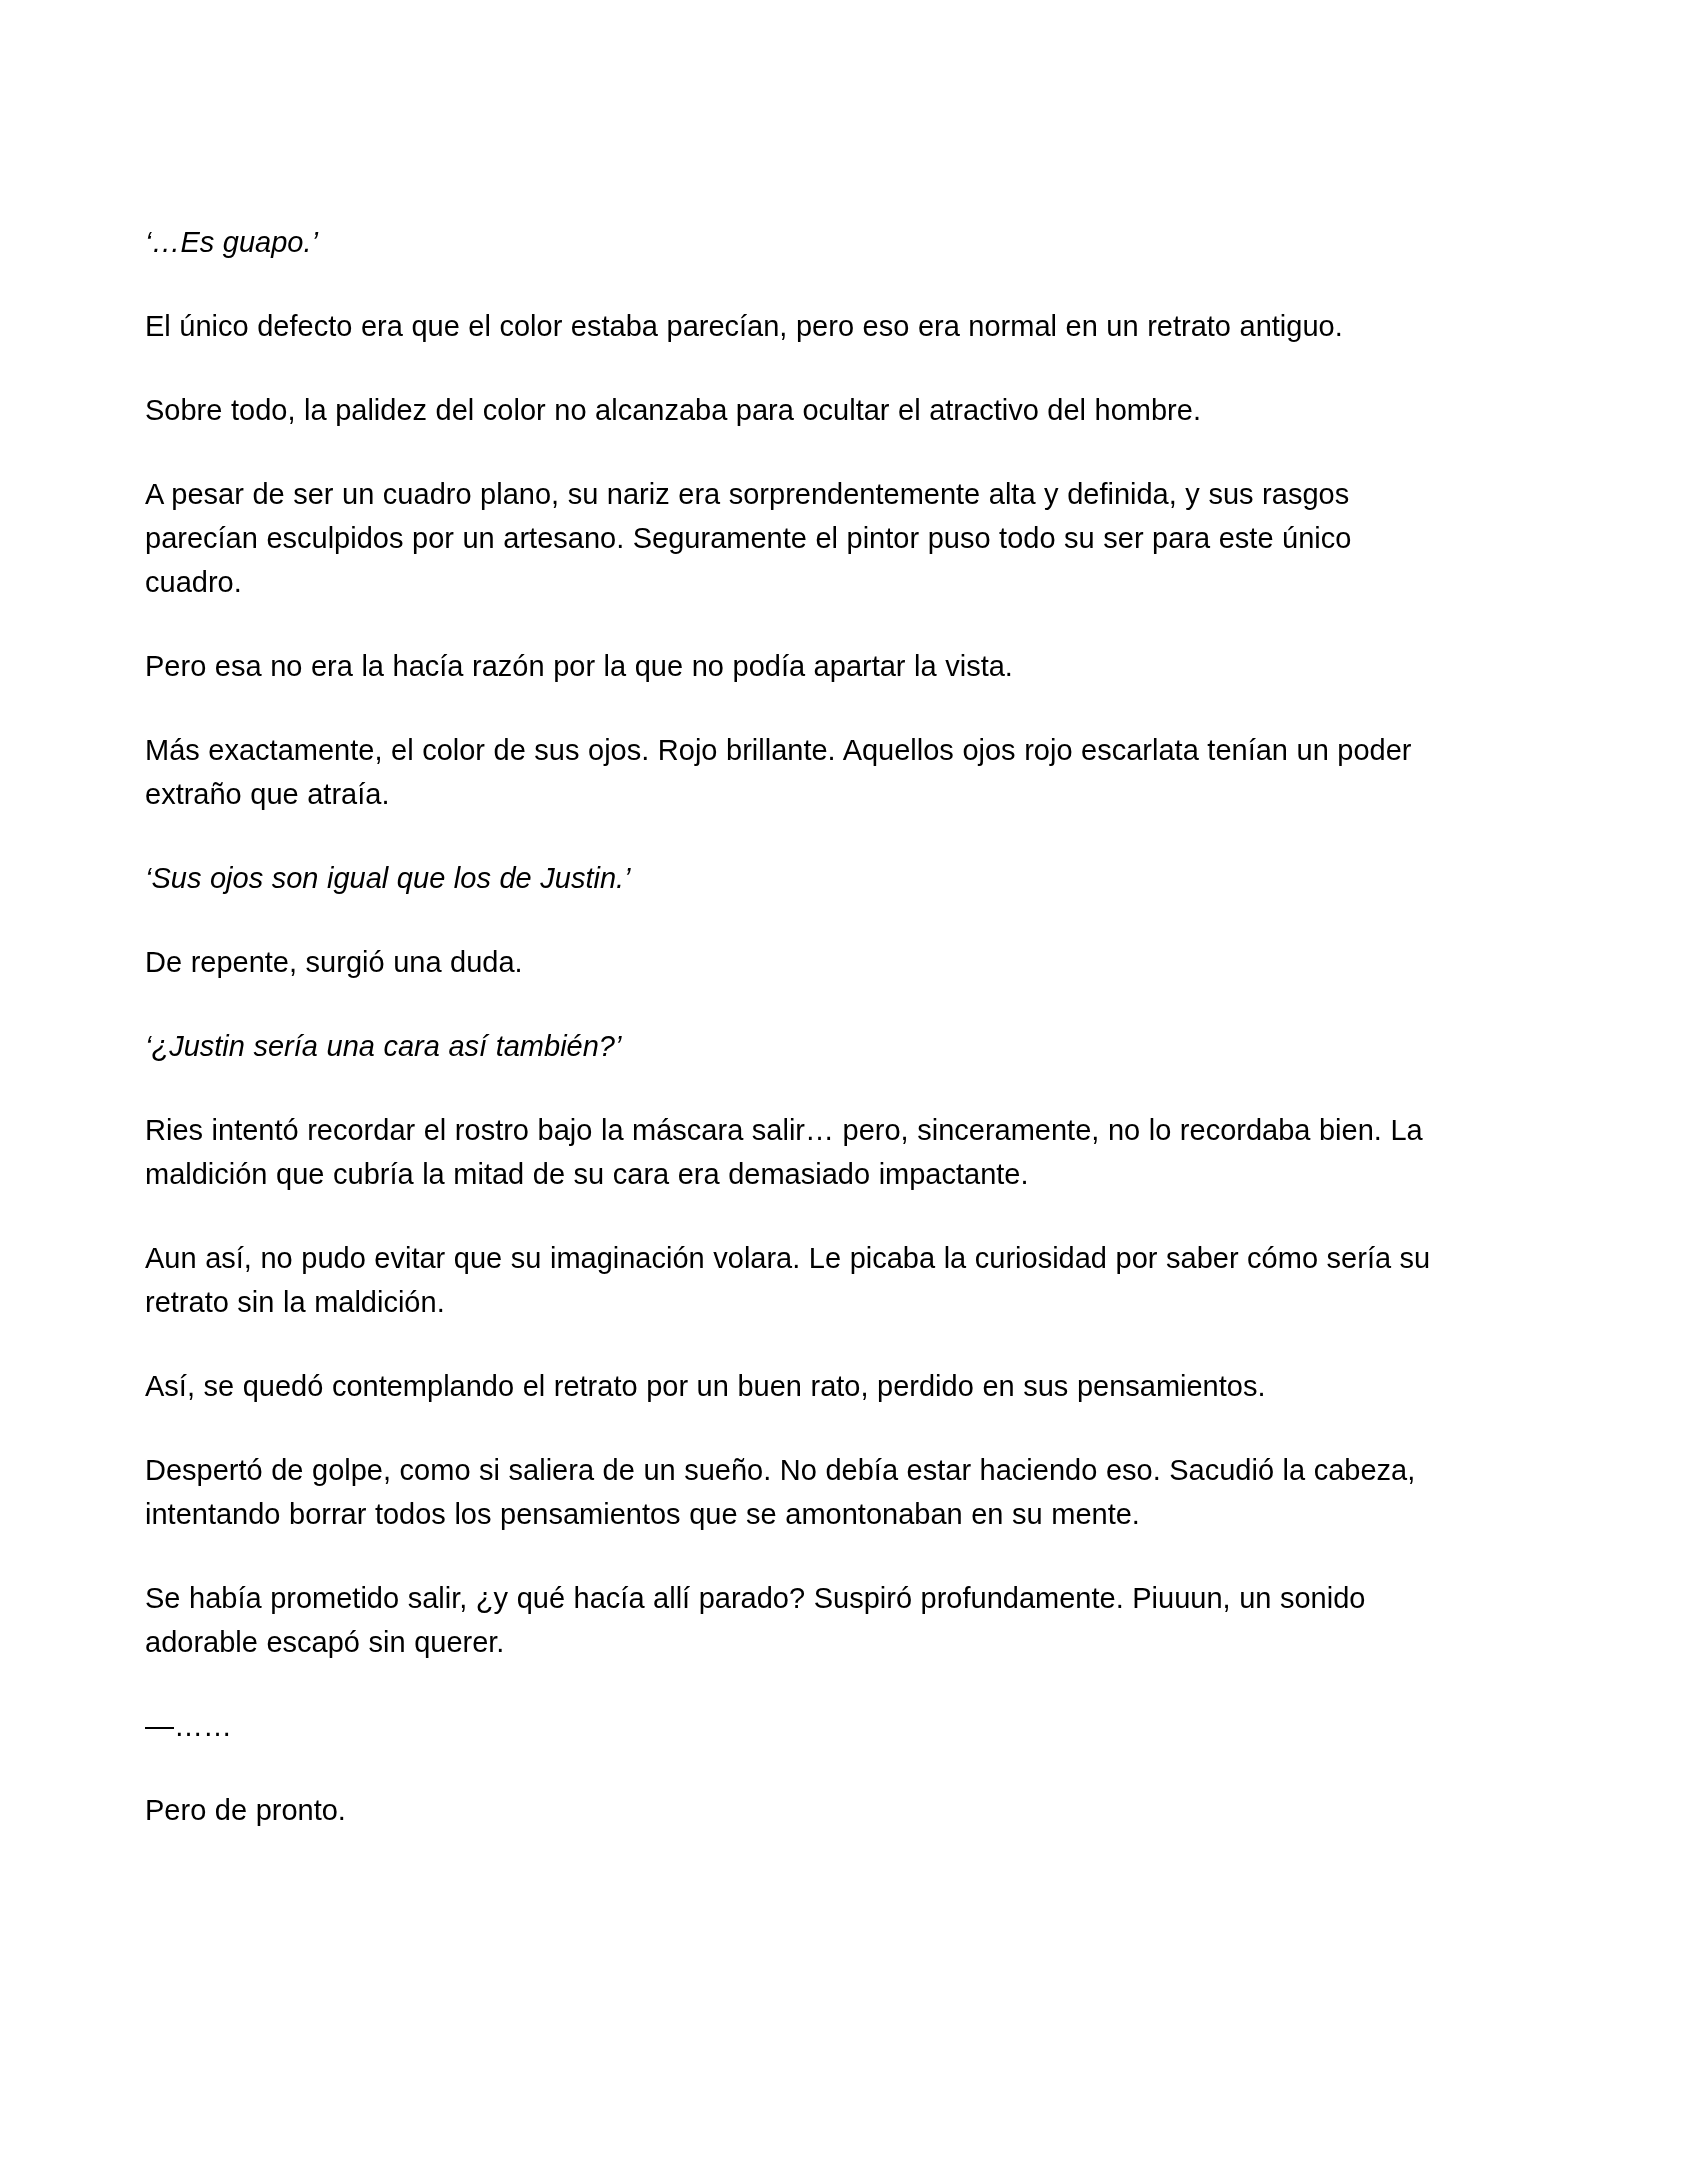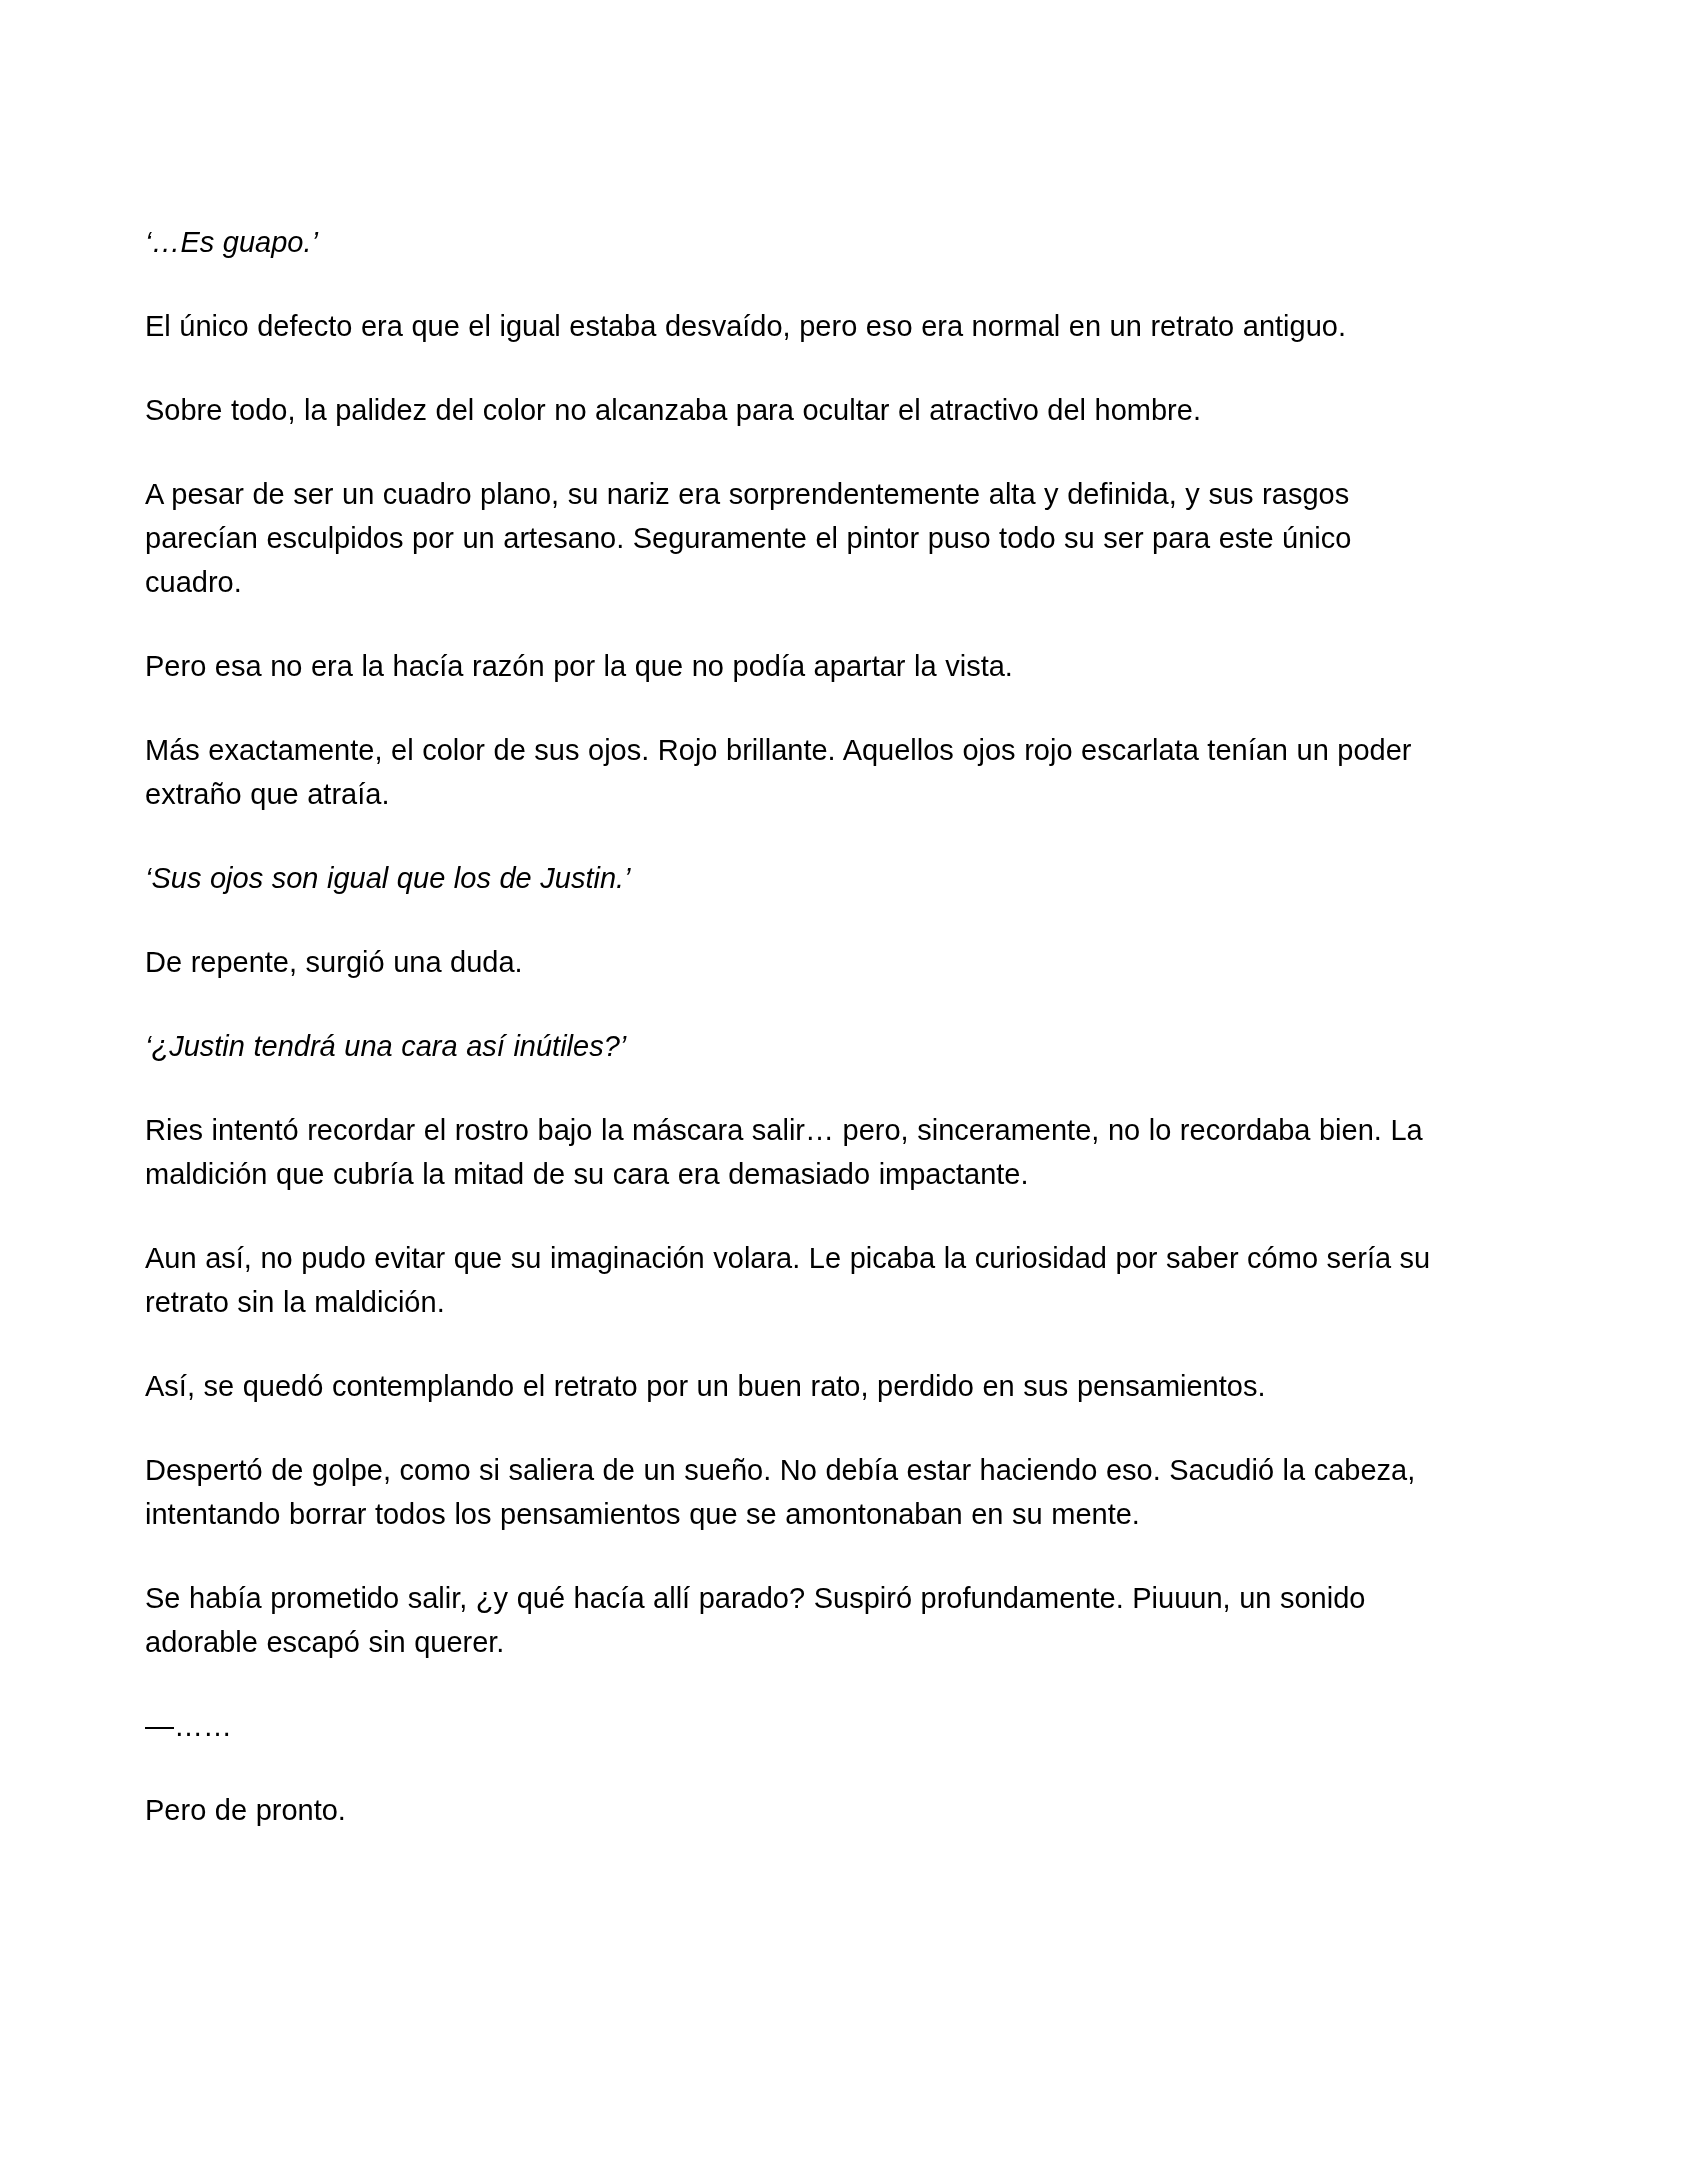--- a/index.html
+++ b/index.html
@@ -39,28 +39,28 @@
   .para.italic {
     font-style: italic;
   }
 </style>
 </head>
 <body>
 
 <div class="doc-page">
   <div class="doc-text">
       <p class="para italic">‘…Es guapo.’</p>
-      <p class="para">El único defecto era que el igual estaba desvaído, pero eso era normal en un retrato antiguo.</p>
+      <p class="para">El único defecto era que el color estaba parecían, pero eso era normal en un retrato antiguo.</p>
       <p class="para">Sobre todo, la palidez del color no alcanzaba para ocultar el atractivo del hombre.</p>
       <p class="para">A pesar de ser un cuadro plano, su nariz era sorprendentemente alta y definida, y sus rasgos parecían esculpidos por un artesano. Seguramente el pintor puso todo su ser para este único cuadro.</p>
       <p class="para">Pero esa no era la hacía razón por la que no podía apartar la vista.</p>
       <p class="para">Más exactamente, el color de sus ojos. Rojo brillante. Aquellos ojos rojo escarlata tenían un poder extraño que atraía.</p>
       <p class="para italic">‘Sus ojos son igual que los de Justin.’</p>
       <p class="para">De repente, surgió una duda.</p>
-      <p class="para italic">‘¿Justin tendrá una cara así inútiles?’</p>
+      <p class="para italic">‘¿Justin sería una cara así también?’</p>
       <p class="para">Ries intentó recordar el rostro bajo la máscara salir… pero, sinceramente, no lo recordaba bien. La maldición que cubría la mitad de su cara era demasiado impactante.</p>
       <p class="para">Aun así, no pudo evitar que su imaginación volara. Le picaba la curiosidad por saber cómo sería su retrato sin la maldición.</p>
       <p class="para">Así, se quedó contemplando el retrato por un buen rato, perdido en sus pensamientos.</p>
       <p class="para">Despertó de golpe, como si saliera de un sueño. No debía estar haciendo eso. Sacudió la cabeza, intentando borrar todos los pensamientos que se amontonaban en su mente.</p>
       <p class="para">Se había prometido salir, ¿y qué hacía allí parado? Suspiró profundamente. Piuuun, un sonido adorable escapó sin querer.</p>
       <p class="para">—……</p>
       <p class="para">Pero de pronto.</p>
     </div>
 </div>
 

